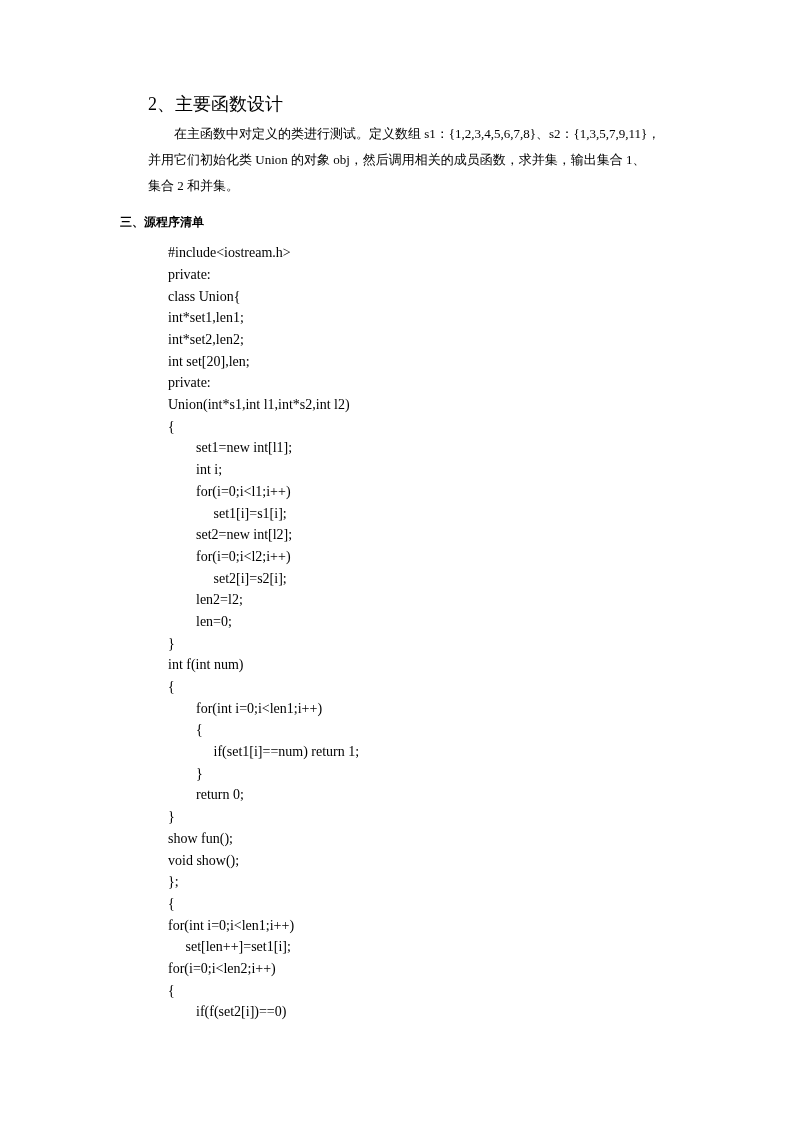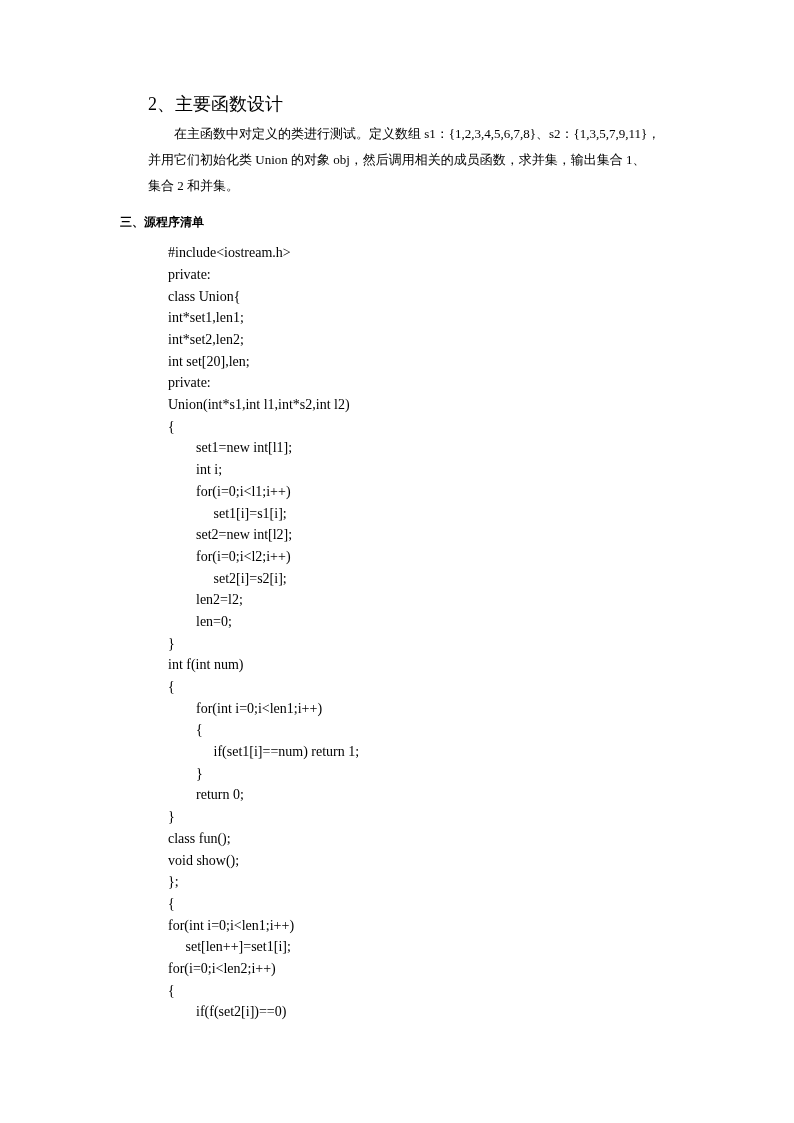--- a/index.html
+++ b/index.html
@@ -80,21 +80,21 @@
     <div class="code-line">        len=0;</div>
     <div class="code-line">}</div>
     <div class="code-line">int f(int num)</div>
     <div class="code-line">{</div>
     <div class="code-line">        for(int i=0;i&lt;len1;i++)</div>
     <div class="code-line">        {</div>
     <div class="code-line">             if(set1[i]==num) return 1;</div>
     <div class="code-line">        }</div>
     <div class="code-line">        return 0;</div>
     <div class="code-line">}</div>
-    <div class="code-line">class fun();</div>
+    <div class="code-line">show fun();</div>
     <div class="code-line">void show();</div>
     <div class="code-line">};</div>
     <div class="code-line">{</div>
     <div class="code-line">for(int i=0;i&lt;len1;i++)</div>
     <div class="code-line">     set[len++]=set1[i];</div>
     <div class="code-line">for(i=0;i&lt;len2;i++)</div>
     <div class="code-line">{</div>
     <div class="code-line">        if(f(set2[i])==0)</div>
   </div>
 

